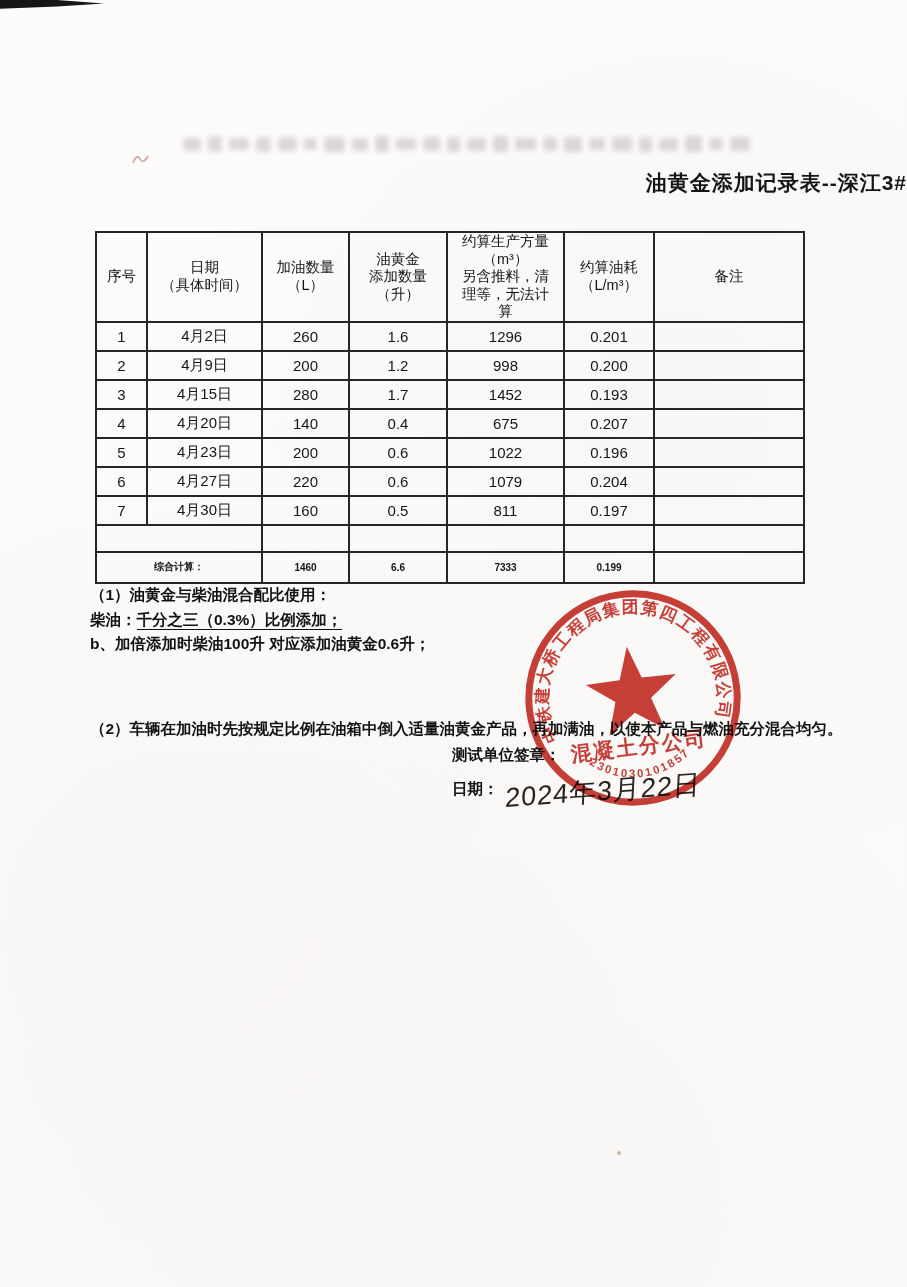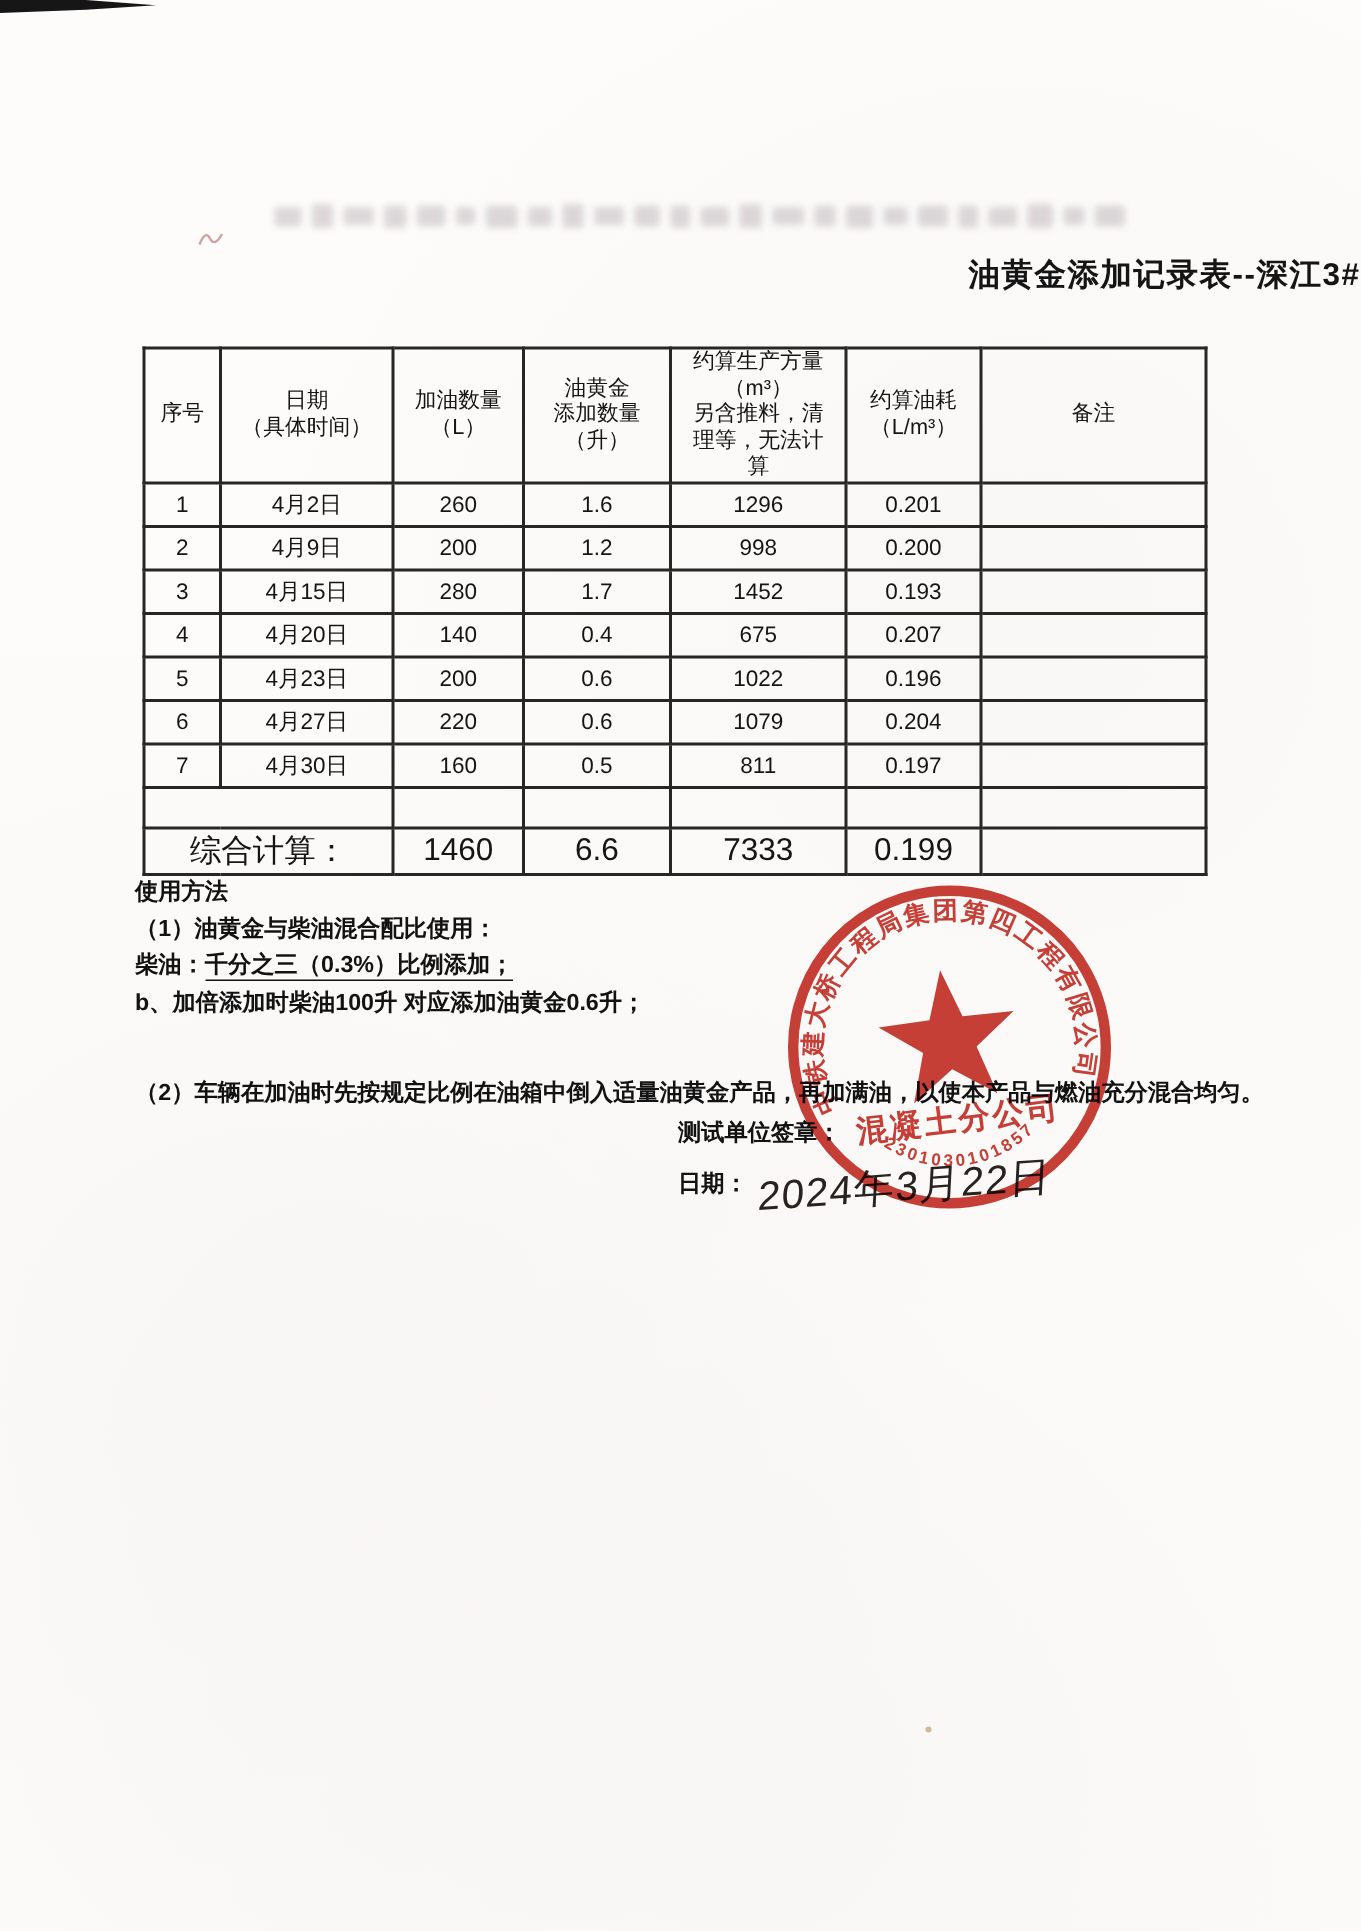--- a/index.html
+++ b/index.html
@@ -26,21 +26,21 @@
     font-size:21px;font-weight:700;letter-spacing:1px;color:#151515;}
   table.record{position:absolute;left:95px;top:231px;width:708px;border-collapse:collapse;
     table-layout:fixed;}
   table.record th,table.record td{border:2px solid #262626;text-align:center;
     vertical-align:middle;padding:0;font-size:15px;color:#151515;font-weight:400;}
   table.record thead th{height:86px;font-size:14.5px;line-height:17.5px;white-space:pre-line;}
   th.col-prod{vertical-align:top;padding-top:5px;overflow:hidden;margin-top:39px;}
   tr.data-row{height:29px;}
   tr.empty-row{height:27px;}
   tr.summary-row{height:31px;}
-  tr.summary-row td{font-size:21px;}
+  tr.summary-row td{font-size:10px;font-weight:bold;}
   .instructions{position:absolute;left:90px;top:583px;width:805px;font-size:15.5px;
     font-weight:700;line-height:24.5px;color:#121212;}
   .underlined{border-bottom:1.5px solid #121212;padding-bottom:1px;}
   .para2{position:absolute;left:90px;top:716px;width:795px;font-size:15.5px;
     font-weight:700;line-height:25px;color:#121212;}
   .sig-label{position:absolute;left:452px;top:745px;font-size:15.5px;font-weight:700;color:#121212;}
   .date-line{position:absolute;left:452px;top:773px;font-size:15.5px;font-weight:700;color:#121212;}
   .handwriting{display:inline-block;font-size:27px;font-weight:500;color:#29231f;
     transform:rotate(-4deg) skewX(-7deg);margin-left:6px;letter-spacing:1px;vertical-align:-6px;}
   .stamp{position:absolute;left:504px;top:569px;width:258px;height:258px;
@@ -199,21 +199,20 @@
       <td>1460</td>
       <td>6.6</td>
       <td>7333</td>
       <td>0.199</td>
       <td></td>
     </tr>
   </tbody>
 </table>
 
 <div class="instructions">
-  <div>使用方法</div>
   <div>（1）油黄金与柴油混合配比使用：</div>
   <div><span>柴油：</span><span class="underlined">千分之三（0.3%）比例添加；</span></div>
   <div>b、加倍添加时柴油100升 对应添加油黄金0.6升；</div>
 </div>
 
 <div class="para2">（2）车辆在加油时先按规定比例在油箱中倒入适量油黄金产品，再加满油，以使本产品与燃油充分混合均匀。</div>
 
 <div class="sig-label">测试单位签章：</div>
 
 <div class="date-line"><span>日期：</span><span class="handwriting">2024年3月22日</span></div>

